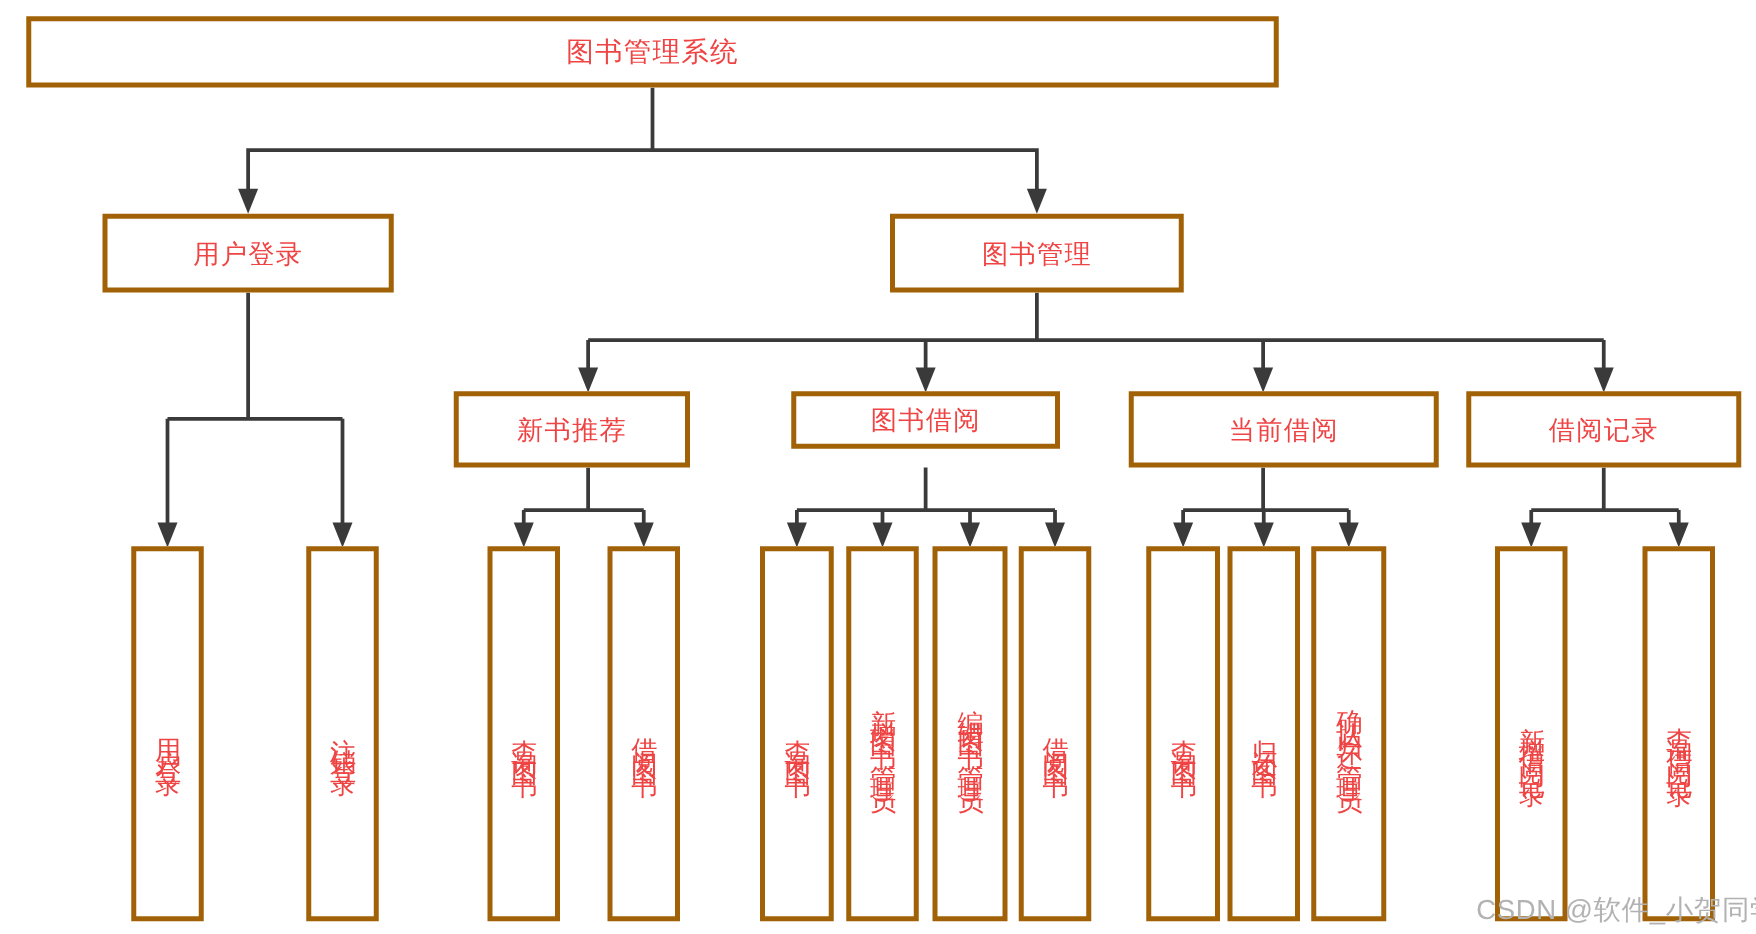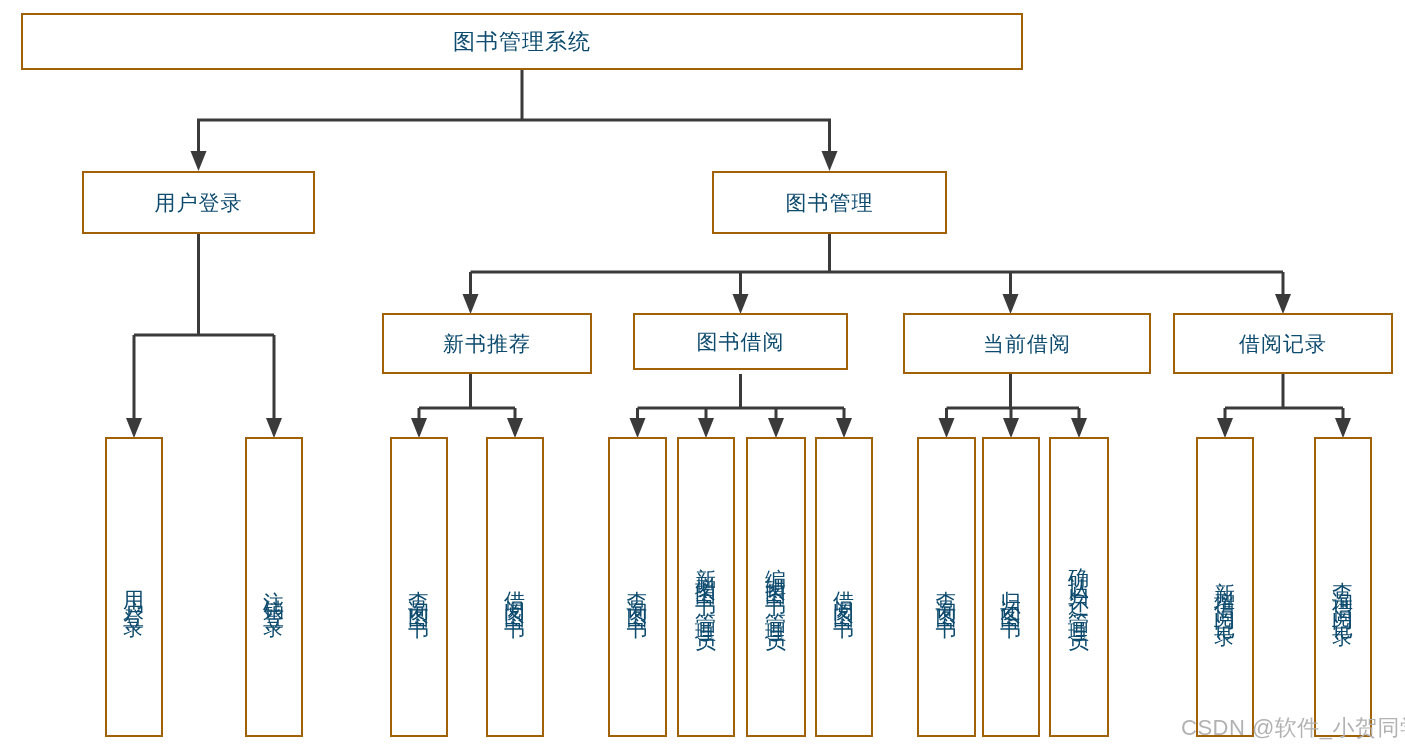--- a/index.html
+++ b/index.html
@@ -19,26 +19,26 @@
     position: absolute;
     left: 0; top: 0;
     width: 1405px;
     height: 747px;
     z-index: 0;
     pointer-events: none;
   }
   .box {
     position: absolute;
     box-sizing: border-box;
-    border: 2px solid #a16207;
+    border: 4px solid #a16207;
     background: #ffffff;
     display: flex;
     align-items: center;
     justify-content: center;
-    color: #0c4a6e;
+    color: #ef4444;
     z-index: 1;
   }
   .hbox {
     font-size: 21px;
     letter-spacing: 1px;
     white-space: nowrap;
   }
   .root-box {
     font-size: 22px;
   }
@@ -101,22 +101,22 @@
     <path d="M1283 374 V408 M1225 408 H1343 M1225 408 V421 M1343 408 V421" stroke="#3a3a3a" stroke-width="3" fill="none"></path>
     <polygon points="1217,418 1233,418 1225,438" fill="#3a3a3a"></polygon>
     <polygon points="1335,418 1351,418 1343,438" fill="#3a3a3a"></polygon>
   </svg>
 
   <div class="box hbox root-box" style="left:21px;top:13px;width:1002px;height:57px">图书管理系统</div>
 
   <div class="box hbox" style="left:82px;top:171px;width:233px;height:63px">用户登录</div>
   <div class="box hbox" style="left:712px;top:171px;width:235px;height:63px">图书管理</div>
 
-  <div class="box hbox" style="left:382px;top:313px;width:210px;height:61px">新书推荐</div>
-  <div class="box hbox" style="left:633px;top:313px;width:215px;height:57px">图书借阅</div>
+  <div class="box hbox" style="left:363px;top:313px;width:189px;height:61px">新书推荐</div>
+  <div class="box hbox" style="left:633px;top:313px;width:215px;height:46px">图书借阅</div>
   <div class="box hbox" style="left:903px;top:313px;width:248px;height:61px">当前借阅</div>
   <div class="box hbox" style="left:1173px;top:313px;width:220px;height:61px">借阅记录</div>
 
   <div class="box vbox" style="left:105px;top:437px;width:58px;height:300px">
     <span class="vtext">用户登录</span>
   </div>
   <div class="box vbox" style="left:245px;top:437px;width:58px;height:300px">
     <span class="vtext">注销登录</span>
   </div>
 

